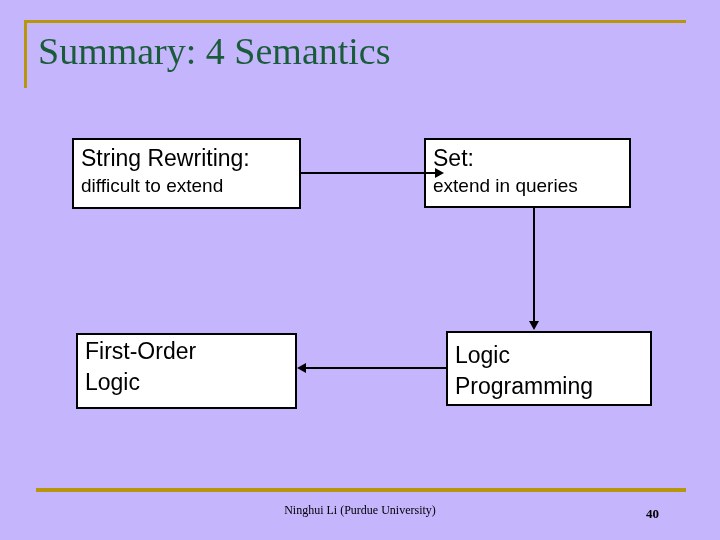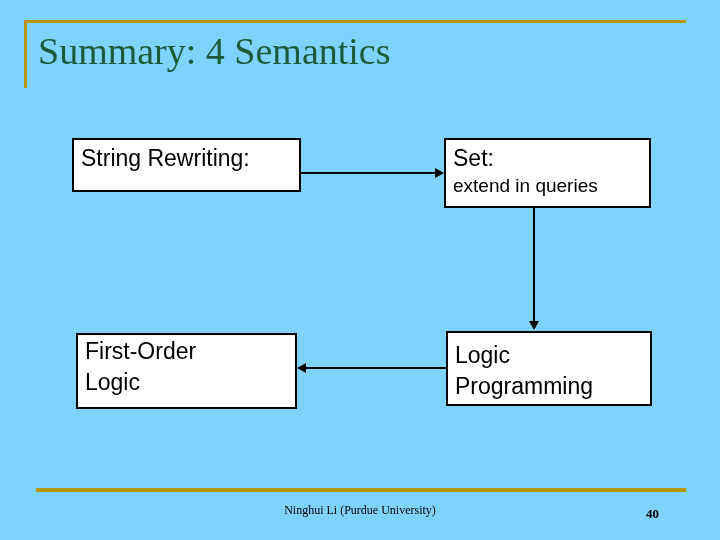--- a/index.html
+++ b/index.html
@@ -7,21 +7,21 @@
     padding: 0;
     background: #ffffff;
   }
   body {
     font-family: "Liberation Sans", sans-serif;
   }
   #slide {
     position: relative;
     width: 720px;
     height: 540px;
-    background: #7dd3fc;
+    background: #c4b5fd;
     overflow: hidden;
   }
 
   
   #title-rule-top {
     position: absolute;
     left: 24px;
     top: 20px;
     width: 662px;
     height: 3px;
@@ -61,22 +61,22 @@
     font-size: 23px;
     line-height: 29px;
     white-space: nowrap;
   }
   .dbox .line-small {
     font-size: 19px;
     line-height: 26px;
     white-space: nowrap;
   }
 
-  #box-string-rewriting { left: 72px;  top: 138px; width: 229px; height: 54px; }
-  #box-set              { left: 444px; top: 138px; width: 207px; height: 70px; }
+  #box-string-rewriting { left: 72px;  top: 138px; width: 229px; height: 71px; }
+  #box-set              { left: 424px; top: 138px; width: 207px; height: 70px; }
   #box-first-order      { left: 76px;  top: 333px; width: 221px; height: 76px; padding-top: 1px; }
   #box-logic-prog       { left: 446px; top: 331px; width: 206px; height: 75px; padding-top: 7px; }
 
   #box-first-order .line-big,
   #box-logic-prog  .line-big { line-height: 31px; }
 
   
   .conn-line {
     position: absolute;
     background: #000000;
@@ -153,20 +153,21 @@
 <body>
 
 <div id="slide">
 
   <div id="title-rule-top"></div>
   <div id="title-rule-left"></div>
   <div id="page-title">Summary: 4 Semantics</div>
 
   <div class="dbox" id="box-string-rewriting">
     <div class="line-big">String Rewriting:</div>
+    <div class="line-small">difficult to extend</div>
   </div>
 
   <div class="dbox" id="box-set">
     <div class="line-big">Set:</div>
     <div class="line-small">extend in queries</div>
   </div>
 
   <div class="dbox" id="box-first-order">
     <div class="line-big">First-Order</div>
     <div class="line-big">Logic</div>

